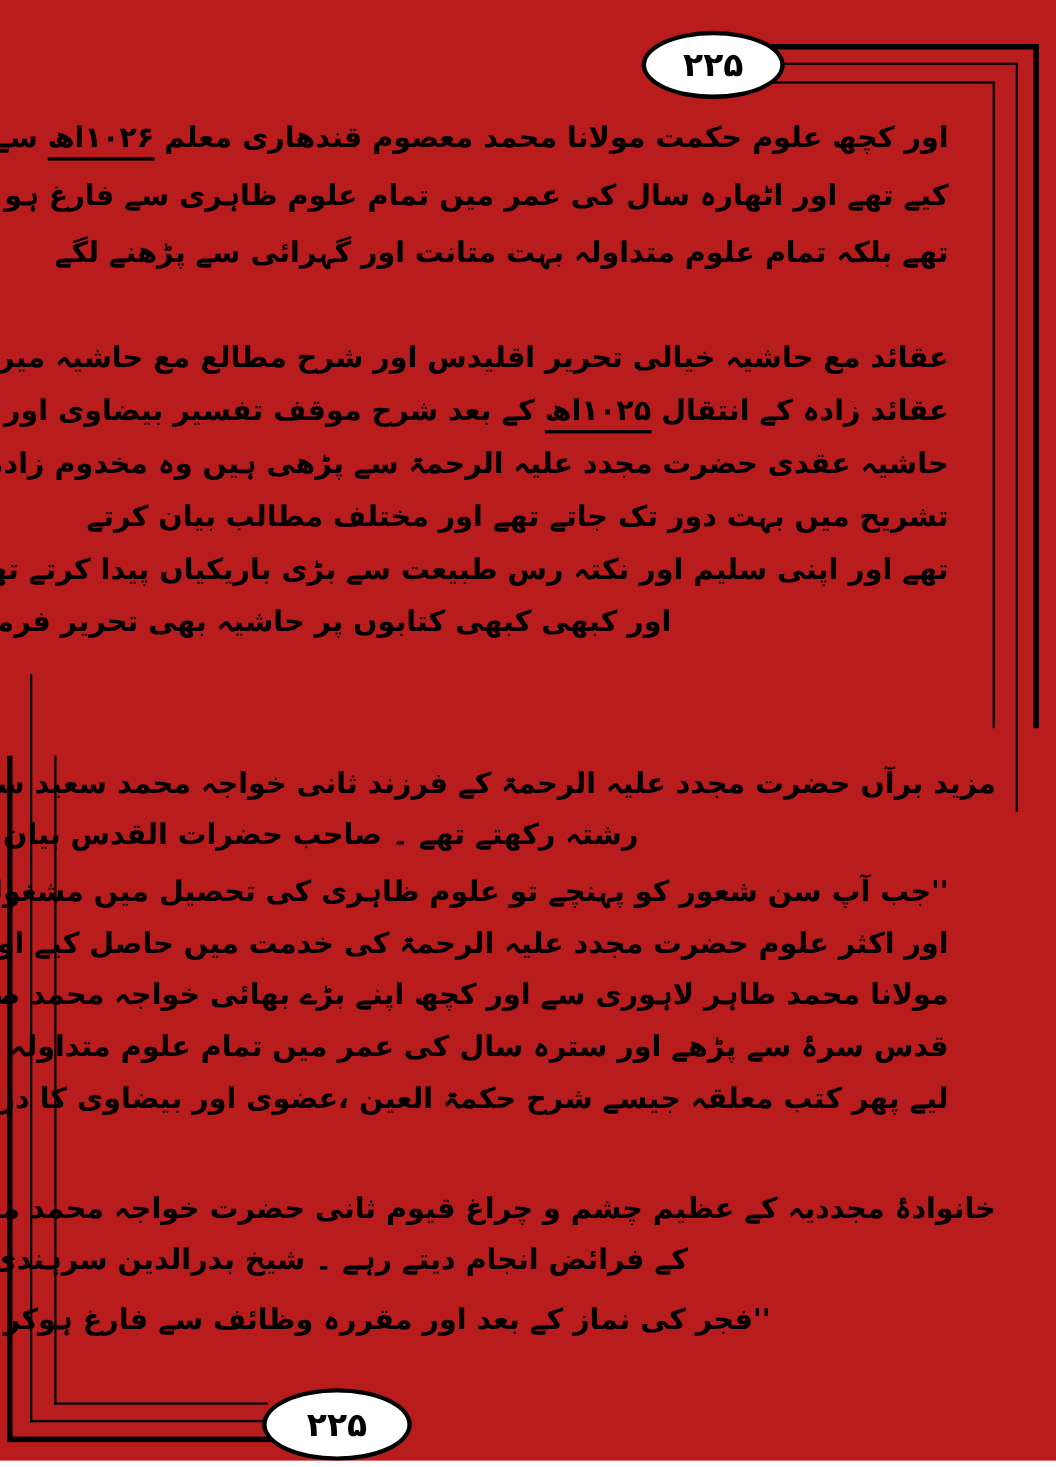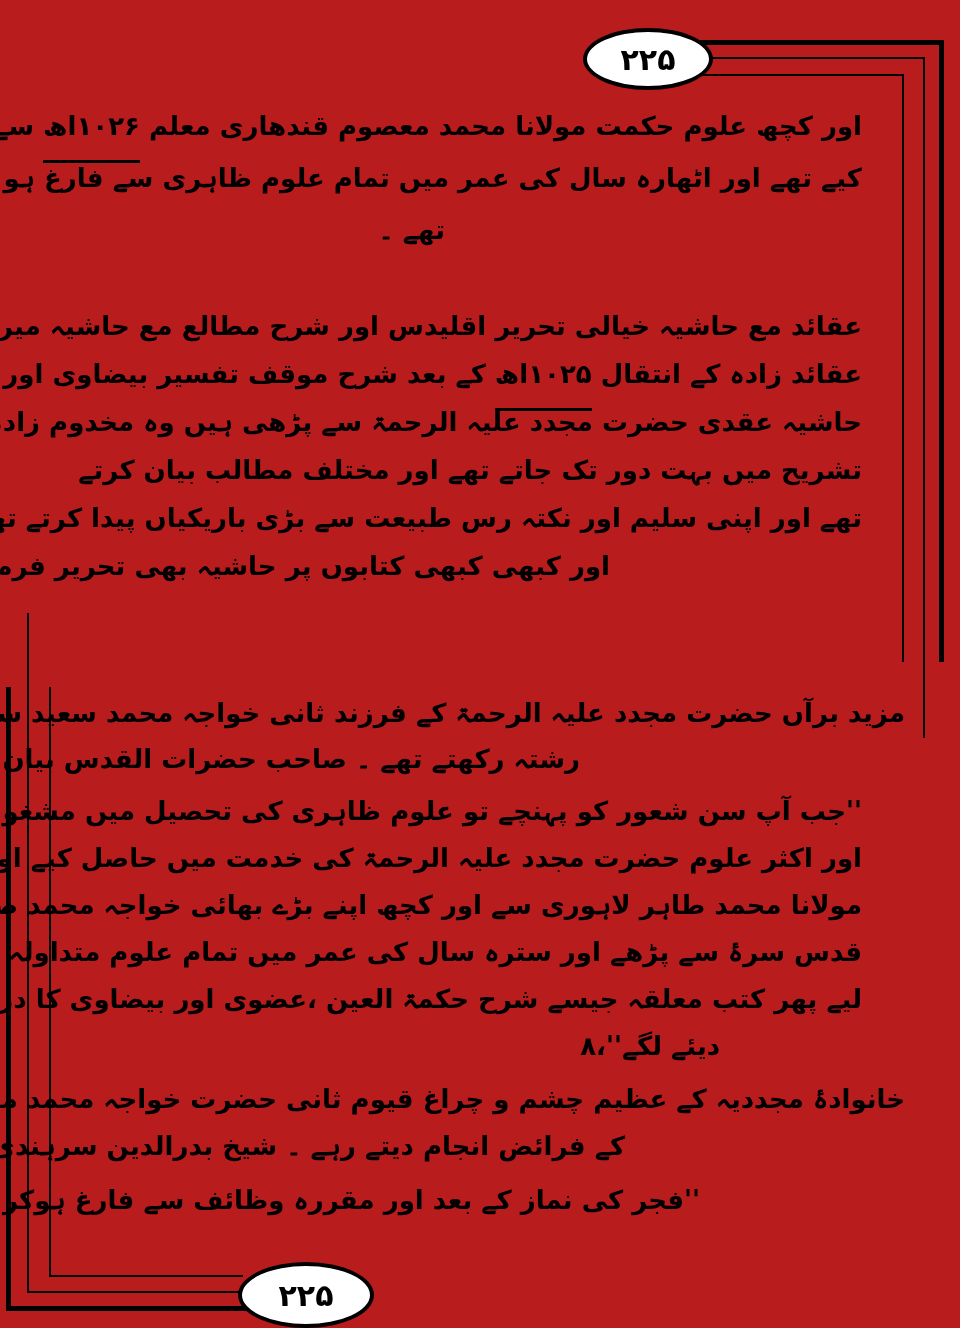--- a/index.html
+++ b/index.html
@@ -24,21 +24,21 @@
   .p3{top:690px;} .p3 .line{line-height:46px;}
   .q1{top:788px;} .q1 .line{line-height:47px;}
   .p4{top:1076px;} .p4 .line{line-height:47px;}
   .q2{top:1176px;}
   .end-p1{padding-right:417px;}
   .end-p2{padding-right:252px;}
   .end-p3{padding-right:325px;}
   .end-q1{padding-right:142px;}
   .end-p4{padding-right:280px;}
   .start-q2{padding-right:162px;}
-  .year{border-bottom:3px solid #000;font-weight:bold;padding-bottom:19px;}
+  .year{border-bottom:3px solid #000;font-weight:bold;padding-bottom:2px;}
   .fn{font-weight:bold;}
 </style>
 </head>
 <body>
 
 <div class="page">
 
   <div class="bl" style="left:700px;top:40px;width:244px;height:5px;"></div>
   <div class="bl" style="left:700px;top:57px;width:225px;height:2px;"></div>
   <div class="bl" style="left:700px;top:74px;width:204px;height:2px;"></div>
@@ -56,21 +56,21 @@
   <div class="oval oval-top">
     <span class="num">۲۲۵</span>
   </div>
   <div class="oval oval-bottom">
     <span class="num">۲۲۵</span>
   </div>
 
   <div class="col col-indent p1">
     <div class="line"><span>اور کچھ علوم حکمت مولانا محمد معصوم قندھاری معلم </span><span class="year">۱۰۲۶اھ</span><span> سے حاصل</span></div>
     <div class="line">کیے تھے اور اٹھارہ سال کی عمر میں تمام علوم ظاہری سے فارغ ہو چکے</div>
-    <div class="line end-p1">تھے ۔</div>
+    <div class="line">تھے بلکہ تمام علوم متداولہ بہت متانت اور گہرائی سے پڑھنے لگے</div>
   </div>
 
   <div class="col col-indent p2">
     <div class="line">عقائد مع حاشیہ خیالی تحریر اقلیدس اور شرح مطالع مع حاشیہ میر حضرت</div>
     <div class="line"><span>عقائد زادہ کے انتقال </span><span class="year">۱۰۲۵اھ</span><span> کے بعد شرح موقف تفسیر بیضاوی اور</span></div>
     <div class="line">حاشیہ عقدی حضرت مجدد علیہ الرحمۃ سے پڑھی ہیں وہ مخدوم زادہ</div>
     <div class="line">تشریح میں بہت دور تک جاتے تھے اور مختلف مطالب بیان کرتے</div>
     <div class="line">تھے اور اپنی سلیم اور نکتہ رس طبیعت سے بڑی باریکیاں پیدا کرتے تھے</div>
     <div class="line end-p2"><span>اور کبھی کبھی کتابوں پر حاشیہ بھی تحریر فرماتے تھے''،</span></div>
   </div>
@@ -79,21 +79,20 @@
     <div class="line">مزید برآں حضرت مجدد علیہ الرحمۃ کے فرزند ثانی خواجہ محمد سعید سلمہ المجید بھی تعلیم و تعلم کے ساتھ مضبوط</div>
     <div class="line end-p3">رشتہ رکھتے تھے ۔ صاحب حضرات القدس بیان کرتے ہیں:</div>
   </div>
 
   <div class="col col-indent q1">
     <div class="line">''جب آپ سن شعور کو پہنچے تو علوم ظاہری کی تحصیل میں مشغول ہوئے</div>
     <div class="line">اور اکثر علوم حضرت مجدد علیہ الرحمۃ کی خدمت میں حاصل کیے اور کچھ</div>
     <div class="line">مولانا محمد طاہر لاہوری سے اور کچھ اپنے بڑے بھائی خواجہ محمد صادق</div>
     <div class="line">قدس سرۂ سے پڑھے اور سترہ سال کی عمر میں تمام علوم متداولہ مکمل کر</div>
     <div class="line">لیے پھر کتب معلقہ جیسے شرح حکمۃ العین ،عضوی اور بیضاوی کا درس</div>
-    <div class="line end-q1"><span>دیئے لگے''،</span><span class="fn">۸</span></div>
   </div>
 
   <div class="col col-wide p4">
     <div class="line">خانوادۂ مجددیہ کے عظیم چشم و چراغ قیوم ثانی حضرت خواجہ محمد معصوم علیہ الرحمۃ بھی اتباع سنت میں معلم</div>
     <div class="line end-p4">کے فرائض انجام دیتے رہے ۔ شیخ بدرالدین سرہندی رحمۃ اللہ علیہ رقم طراز ہیں:</div>
   </div>
 
   <div class="col col-indent q2">
     <div class="line start-q2">''فجر کی نماز کے بعد اور مقررہ وظائف سے فارغ ہوکر آپ</div>
   </div>

